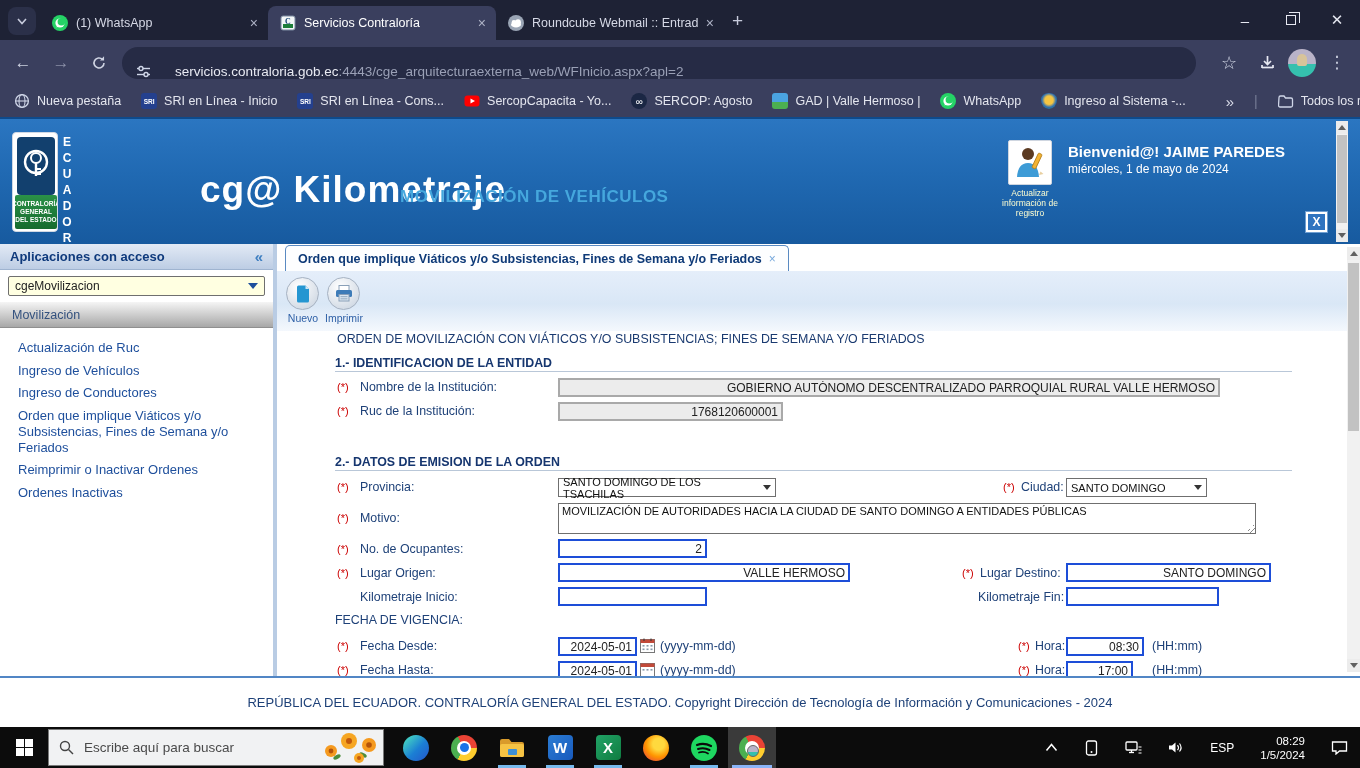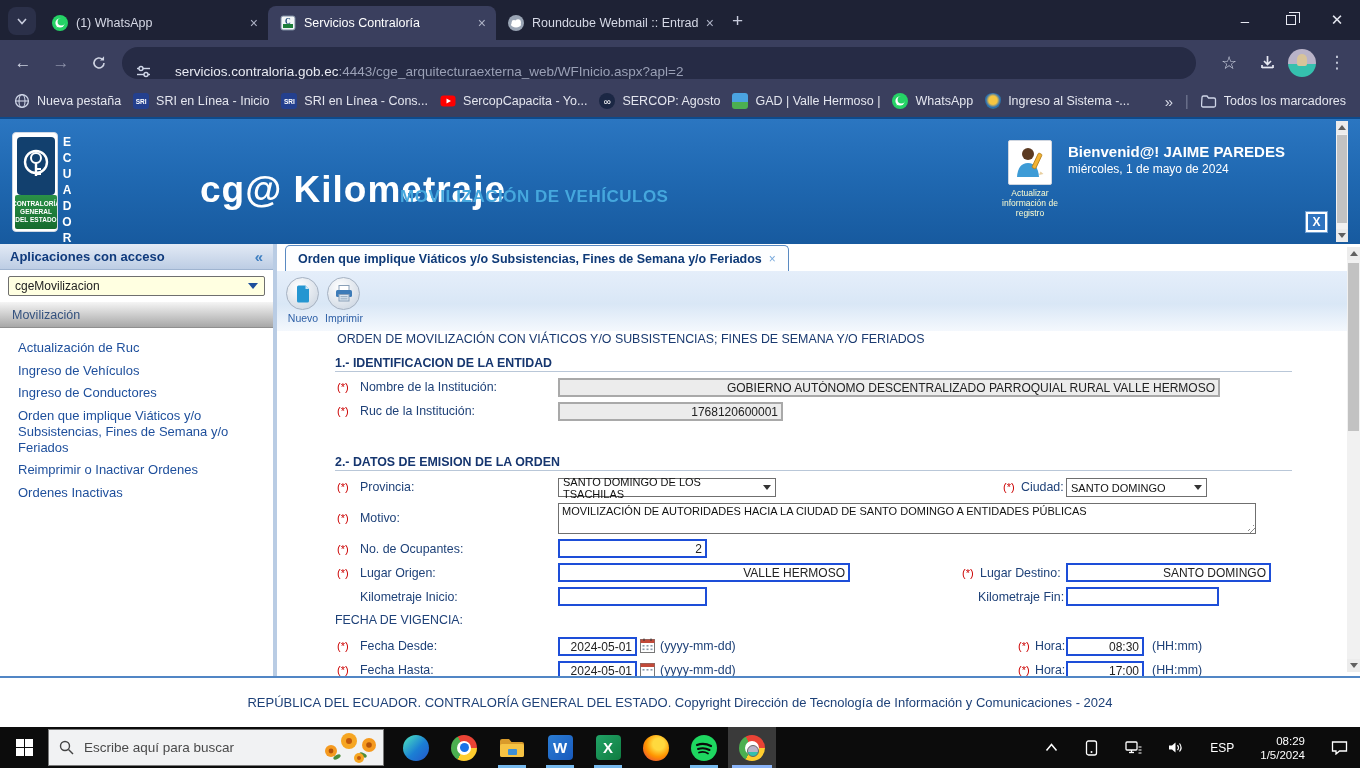--- a/index.html
+++ b/index.html
@@ -35,21 +35,21 @@
   .urlpill { flex:1; height:32px; margin:0 10px 0 8px; background:#262b45; border-radius:16px;
              display:flex; align-items:flex-end; padding:0 14px; gap:24px; }
   .urltext { font-size:13.5px; white-space:nowrap; overflow:hidden; }
   .urlhost { color:#e8eaf2; } .urlrest { color:#9aa0b6; }
   .avatarbtn { width:28px; height:28px; border-radius:50%;
                background:linear-gradient(180deg,#b9b3c8 55%,#35c0ae 55%); position:relative; margin:0 6px; }
   .avatarbtn:after { content:""; position:absolute; left:9px; top:5px; width:10px; height:12px;
                border-radius:5px 5px 2px 2px; background:#d8c49a; }
 
   .bookmarksbar { position:absolute; left:0; top:85px; width:1360px; height:32px;
-                  background:#3a3f5e; display:flex; align-items:center; gap:12px;
+                  background:#3a3f5e; display:flex; align-items:center; gap:20px;
                   padding:0 14px; color:#e4e6ef; font-size:12.5px; }
   .bm { display:flex; align-items:center; gap:7px; white-space:nowrap; }
   .bmspacer { flex:1; }
   .bmsep { color:#767c96; font-size:14px; }
 
   
   .banner { position:absolute; left:0; top:117px; width:1360px; height:127px;
             background:linear-gradient(180deg,#2b76c1 0%,#2069b2 45%,#175a9f 100%);
             border-top:2px solid #0d4a8c; }
   .logobox { position:absolute; left:12px; top:13px; width:46px; height:100px;
@@ -473,21 +473,21 @@
         <g fill="#8899aa">
           <rect x="2.5" y="7" width="2" height="1.6"></rect>
           <rect x="6.5" y="7" width="2" height="1.6"></rect>
           <rect x="10.5" y="7" width="2" height="1.6"></rect>
         </g>
       </svg>
   </span>
   <div class="abs flabel" style="left:660px;top:663px;">(yyyy-mm-dd)</div>
   <div class="abs req" style="left:1018px;top:664px;">(*)</div>
   <div class="abs flabel" style="left:1035px;top:663px;">Hora:</div>
-  <input class="fin" style="left: 1066px; top: 661px; width: 78px;" value="17:00">
+  <input class="fin" style="left: 1066px; top: 661px; width: 67px;" value="17:00">
   <div class="abs flabel" style="left:1152px;top:663px;">(HH:mm)</div>
 
   <div class="sbar" style="left:1347px;top:247px;width:13px;height:425px;">
     <div class="sb-arrow" style="top:0;">
         <div class="tri-up"></div>
       </div>
     <div class="sb-thumb" style="top:16px;height:168px;width:11px;"></div>
     <div class="sb-arrow" style="bottom:0;">
         <div class="tri-dn"></div>
       </div>

